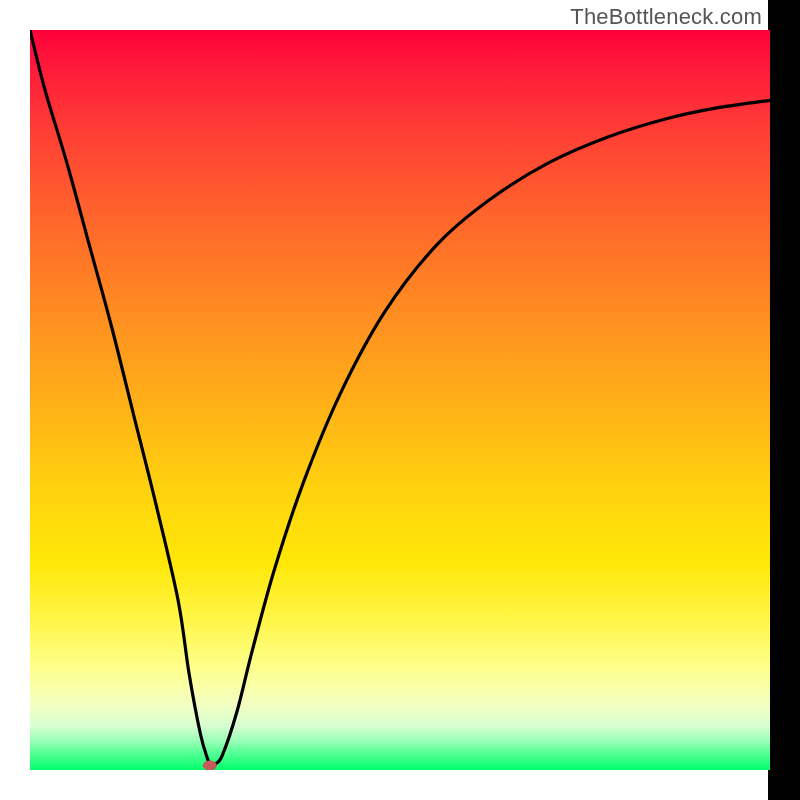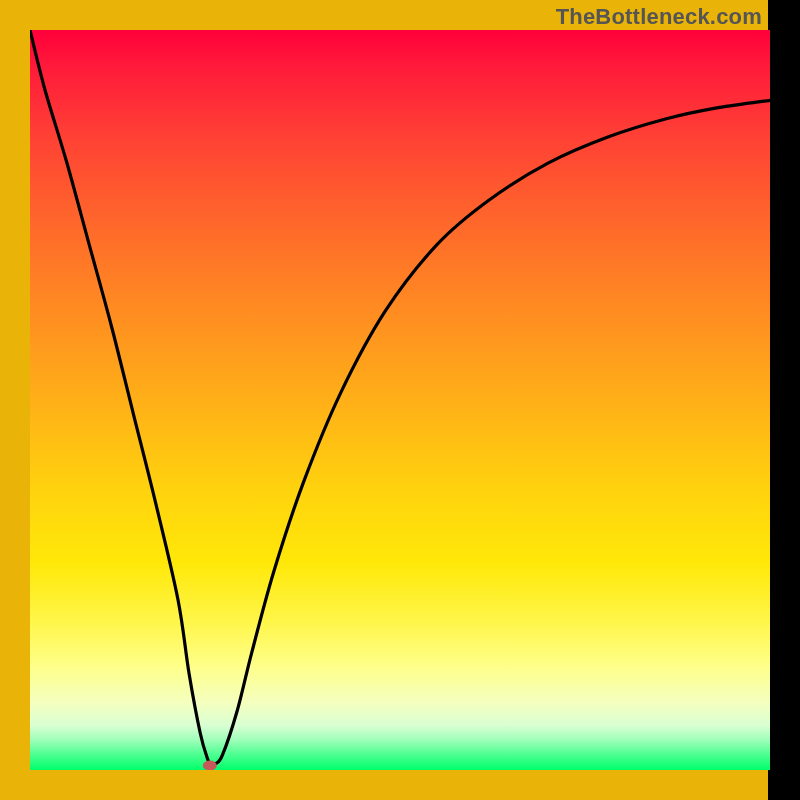--- a/index.html
+++ b/index.html
@@ -1,22 +1,21 @@
 <!DOCTYPE html>
 <html><head>
 <meta charset="utf-8">
 <style>
   * { margin: 0; padding: 0; box-sizing: border-box; }
   html, body { width: 800px; height: 800px; overflow: hidden; background: #000; }
   .chart-container {
     position: relative;
     width: 768px;
     height: 800px;
-    background: #eab308;
-    font-weight: bold;
+    background: #ffffff;
   }
   .plot-area {
     position: absolute;
     left: 30px;
     top: 30px;
     width: 740px;
     height: 740px;
     background: linear-gradient(to bottom,
       #ff003a 0%,
       #ff1a3a 5%,

